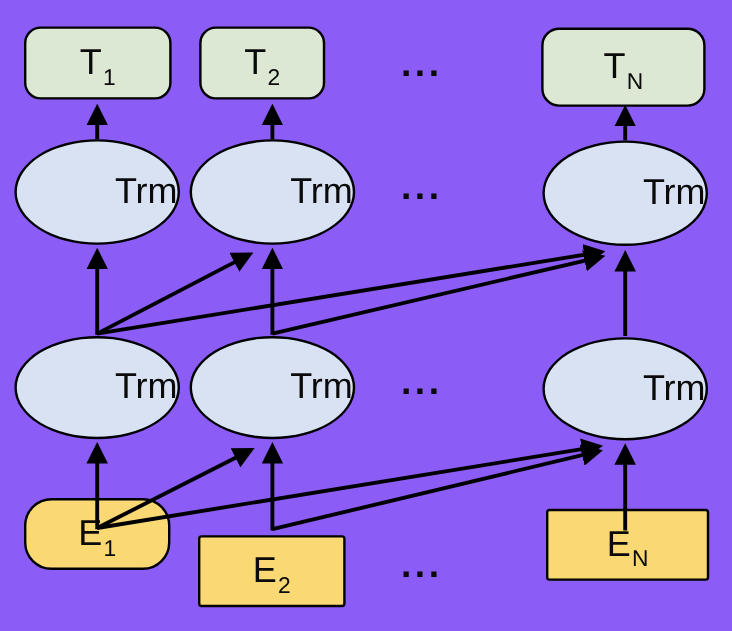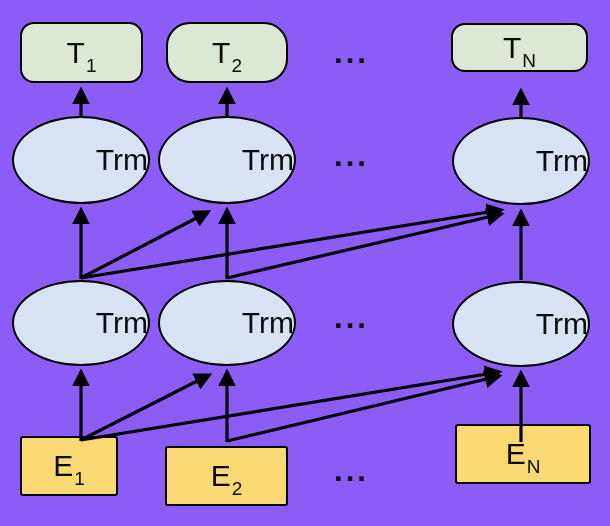--- a/index.html
+++ b/index.html
@@ -69,24 +69,24 @@
   }
 </style>
 </head>
 <body>
 
 <div id="canvas">
 
   <div class="node tbox" style="left:20px; top:22px; width:123px; height:61px;">
     <span class="label"><span>T</span><span class="sub">1</span></span>
   </div>
-  <div class="node tbox" style="left:166px; top:22px; width:122px; height:61px;border-radius:24px;">
+  <div class="node tbox" style="left:166px; top:22px; width:105px; height:61px;">
     <span class="label"><span>T</span><span class="sub">2</span></span>
   </div>
-  <div class="node tbox" style="left:451px; top:23px; width:137px; height:49px;">
+  <div class="node tbox" style="left:451px; top:23px; width:137px; height:66px;border-radius:15px;">
     <span class="label"><span>T</span><span class="sub">N</span></span>
   </div>
 
   <div class="node ellipse" style="left:12px; top:116px; width:138px; height:88px;">
     <span class="label">Trm</span>
   </div>
   <div class="node ellipse" style="left:158px; top:116px; width:138px; height:88px;">
     <span class="label">Trm</span>
   </div>
   <div class="node ellipse" style="left:452px; top:117px; width:138px; height:88px;">
@@ -96,21 +96,21 @@
   <div class="node ellipse" style="left:12px; top:280px; width:138px; height:86px;">
     <span class="label">Trm</span>
   </div>
   <div class="node ellipse" style="left:158px; top:280px; width:138px; height:86px;">
     <span class="label">Trm</span>
   </div>
   <div class="node ellipse" style="left:452px; top:281px; width:138px; height:86px;">
     <span class="label">Trm</span>
   </div>
 
-  <div class="node ebox" style="left:20px; top:436px; width:98px; height:60px;">
+  <div class="node ebox" style="left:20px; top:415px; width:122px; height:60px;border-radius:23px;">
     <span class="label"><span>E</span><span class="sub">1</span></span>
   </div>
   <div class="node ebox" style="left:165px; top:446px; width:123px; height:60px;">
     <span class="label"><span>E</span><span class="sub">2</span></span>
   </div>
   <div class="node ebox" style="left:455px; top:424px; width:136px; height:60px;">
     <span class="label"><span>E</span><span class="sub">N</span></span>
   </div>
 
   <div class="dots" style="top:33px;">...</div>

